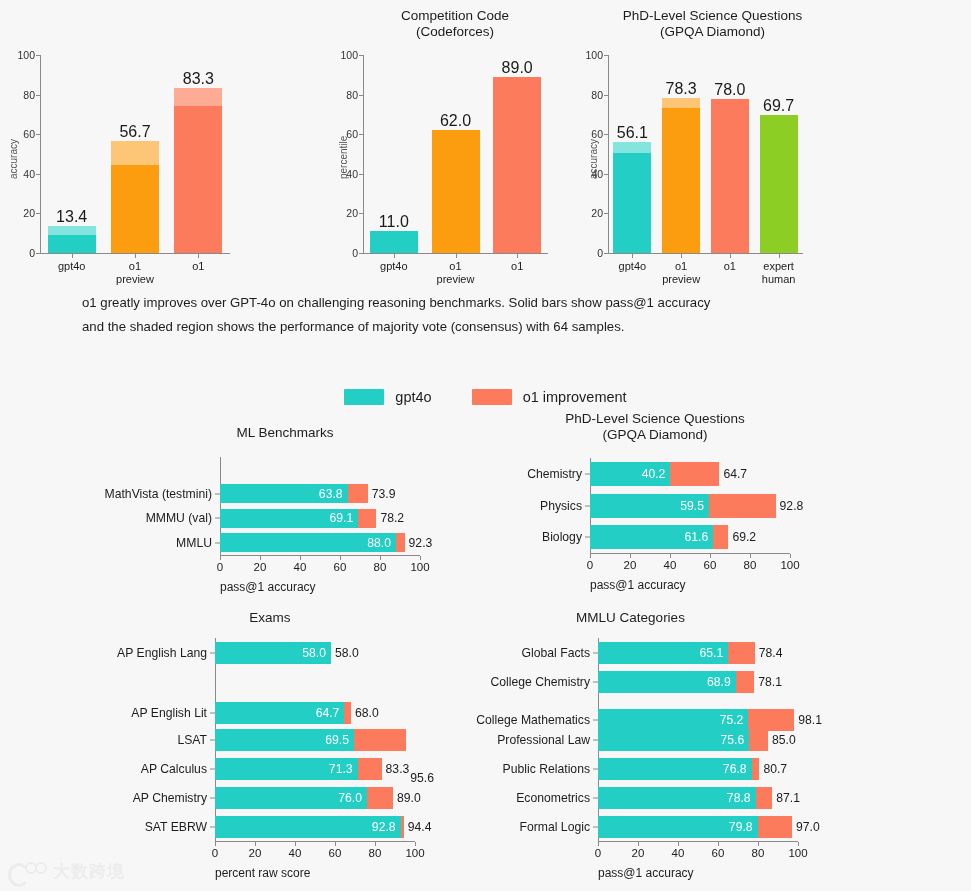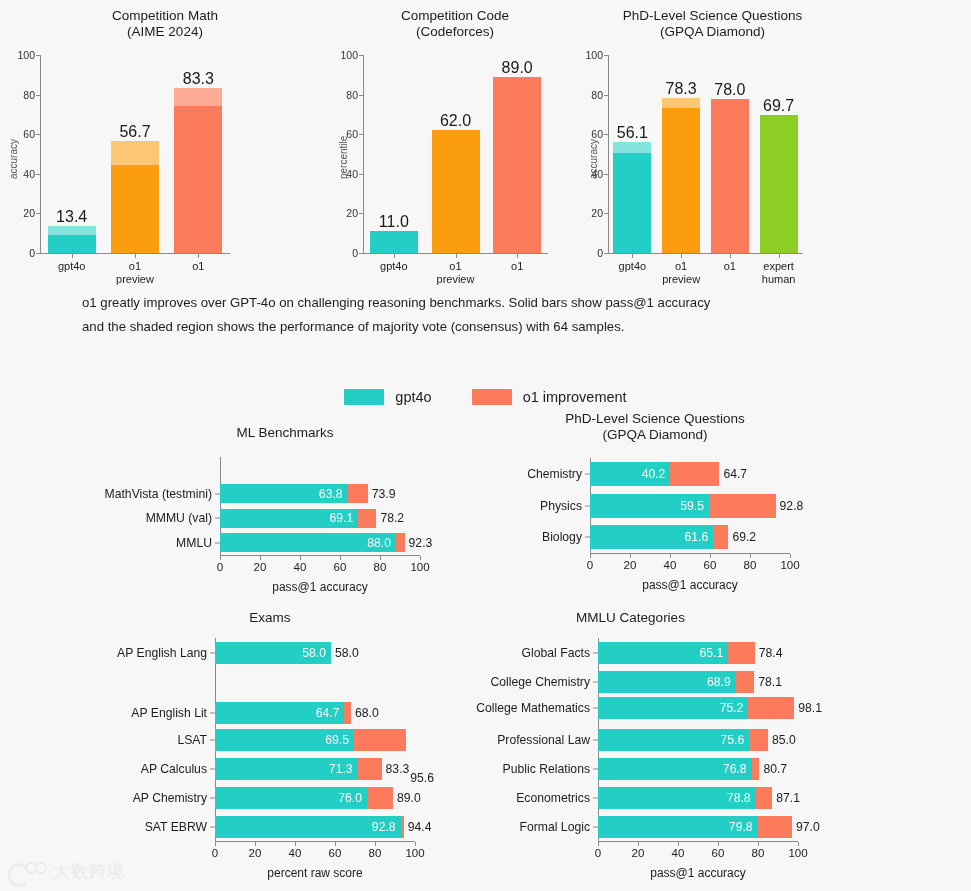--- a/index.html
+++ b/index.html
@@ -65,21 +65,21 @@
     position:absolute;top:50%;transform:translateY(-50%);
     font-size:12.2px;color:#ffffff;white-space:nowrap;
   }
   .hval-out{
     position:absolute;top:50%;transform:translateY(-50%);
     font-size:12.2px;color:#1d1d1f;white-space:nowrap;
   }
   .hspine{position:absolute;background:#8a8a8a;}
   .hxtick{position:absolute;font-size:11.5px;color:#1d1d1f;transform:translateX(-50%);}
   .hxtickmark{position:absolute;width:1px;height:4px;background:#8a8a8a;}
-  .hxlabel{position:absolute;left:0;right:0;text-align:center;font-size:12px;color:#1d1d1f;}
+  .hxlabel{position:absolute;left:0;right:0;font-size:12px;color:#1d1d1f;}
 
   
   .watermark{
     position:absolute;left:8px;bottom:8px;display:flex;align-items:center;gap:7px;
     opacity:.55;pointer-events:none;
   }
   .wm-logo{position:relative;width:38px;height:22px;}
   .wm-logo .c{
     position:absolute;left:0;top:2px;width:16px;height:18px;
     border:3.2px solid #e4e4e4;border-radius:50%;border-right-color:transparent;
@@ -92,22 +92,20 @@
   .wm-text{font-size:17px;font-weight:700;color:#e4e4e4;letter-spacing:1px;
            font-family:"DejaVu Sans",sans-serif;}
 </style>
 </head>
 <body>
 
 <div class="page">
 
   <div class="top-row">
     <div class="vchart" id="vchart-0" style="left:0;width:330px;height:280px;position:absolute;">
-      <div class="chart-title">Competition Math
-(AIME 2024)</div>
     <div class="ytick" style="left: 0px; width: 35px; top: 245px; text-align: right;">0</div>
         <div class="ytickmark" style="left: 36px; top: 245px;"></div>
         <div class="ytick" style="left: 0px; width: 35px; top: 205.4px; text-align: right;">20</div>
         <div class="ytickmark" style="left: 36px; top: 205.4px;"></div>
         <div class="ytick" style="left: 0px; width: 35px; top: 165.8px; text-align: right;">40</div>
         <div class="ytickmark" style="left: 36px; top: 165.8px;"></div>
         <div class="ytick" style="left: 0px; width: 35px; top: 126.2px; text-align: right;">60</div>
         <div class="ytickmark" style="left: 36px; top: 126.2px;"></div>
         <div class="ytick" style="left: 0px; width: 35px; top: 86.6px; text-align: right;">80</div>
         <div class="ytickmark" style="left: 36px; top: 86.6px;"></div>
@@ -412,21 +410,21 @@
         <div class="hval-out" style="left: 160.8px;">78.4</div>
       </div>
       <div class="hrow" style="left: 155px; top: 60.5px; height: 22px; right: auto; width: 320px;">
         <div class="hlabel">College Chemistry</div>
         <div class="htick-dash"></div>
         <div class="hbar-imp" style="left: 137.8px; width: 18.4px; background: rgb(252, 123, 93);"></div>
         <div class="hbar-base" style="width: 137.8px; background: rgb(35, 206, 196);"></div>
         <div class="hval-in" style="left: 132.8px; transform: translate(-100%, -50%);">68.9</div>
         <div class="hval-out" style="left: 160.2px;">78.1</div>
       </div>
-      <div class="hrow" style="left: 155px; top: 87px; height: 22px; right: auto; width: 320px; padding-left: 8px;">
+      <div class="hrow" style="left: 155px; top: 99px; height: 22px; right: auto; width: 320px; padding-left: 8px;">
         <div class="hlabel">College Mathematics</div>
         <div class="htick-dash"></div>
         <div class="hbar-imp" style="left: 150.4px; width: 45.8px; background: rgb(252, 123, 93);"></div>
         <div class="hbar-base" style="width: 150.4px; background: rgb(35, 206, 196);"></div>
         <div class="hval-in" style="left: 145.4px; transform: translate(-100%, -50%);">75.2</div>
         <div class="hval-out" style="left: 200.2px;">98.1</div>
       </div>
       <div class="hrow" style="left: 155px; top: 118.5px; height: 22px; right: auto; width: 320px;">
         <div class="hlabel">Professional Law</div>
         <div class="htick-dash"></div>

